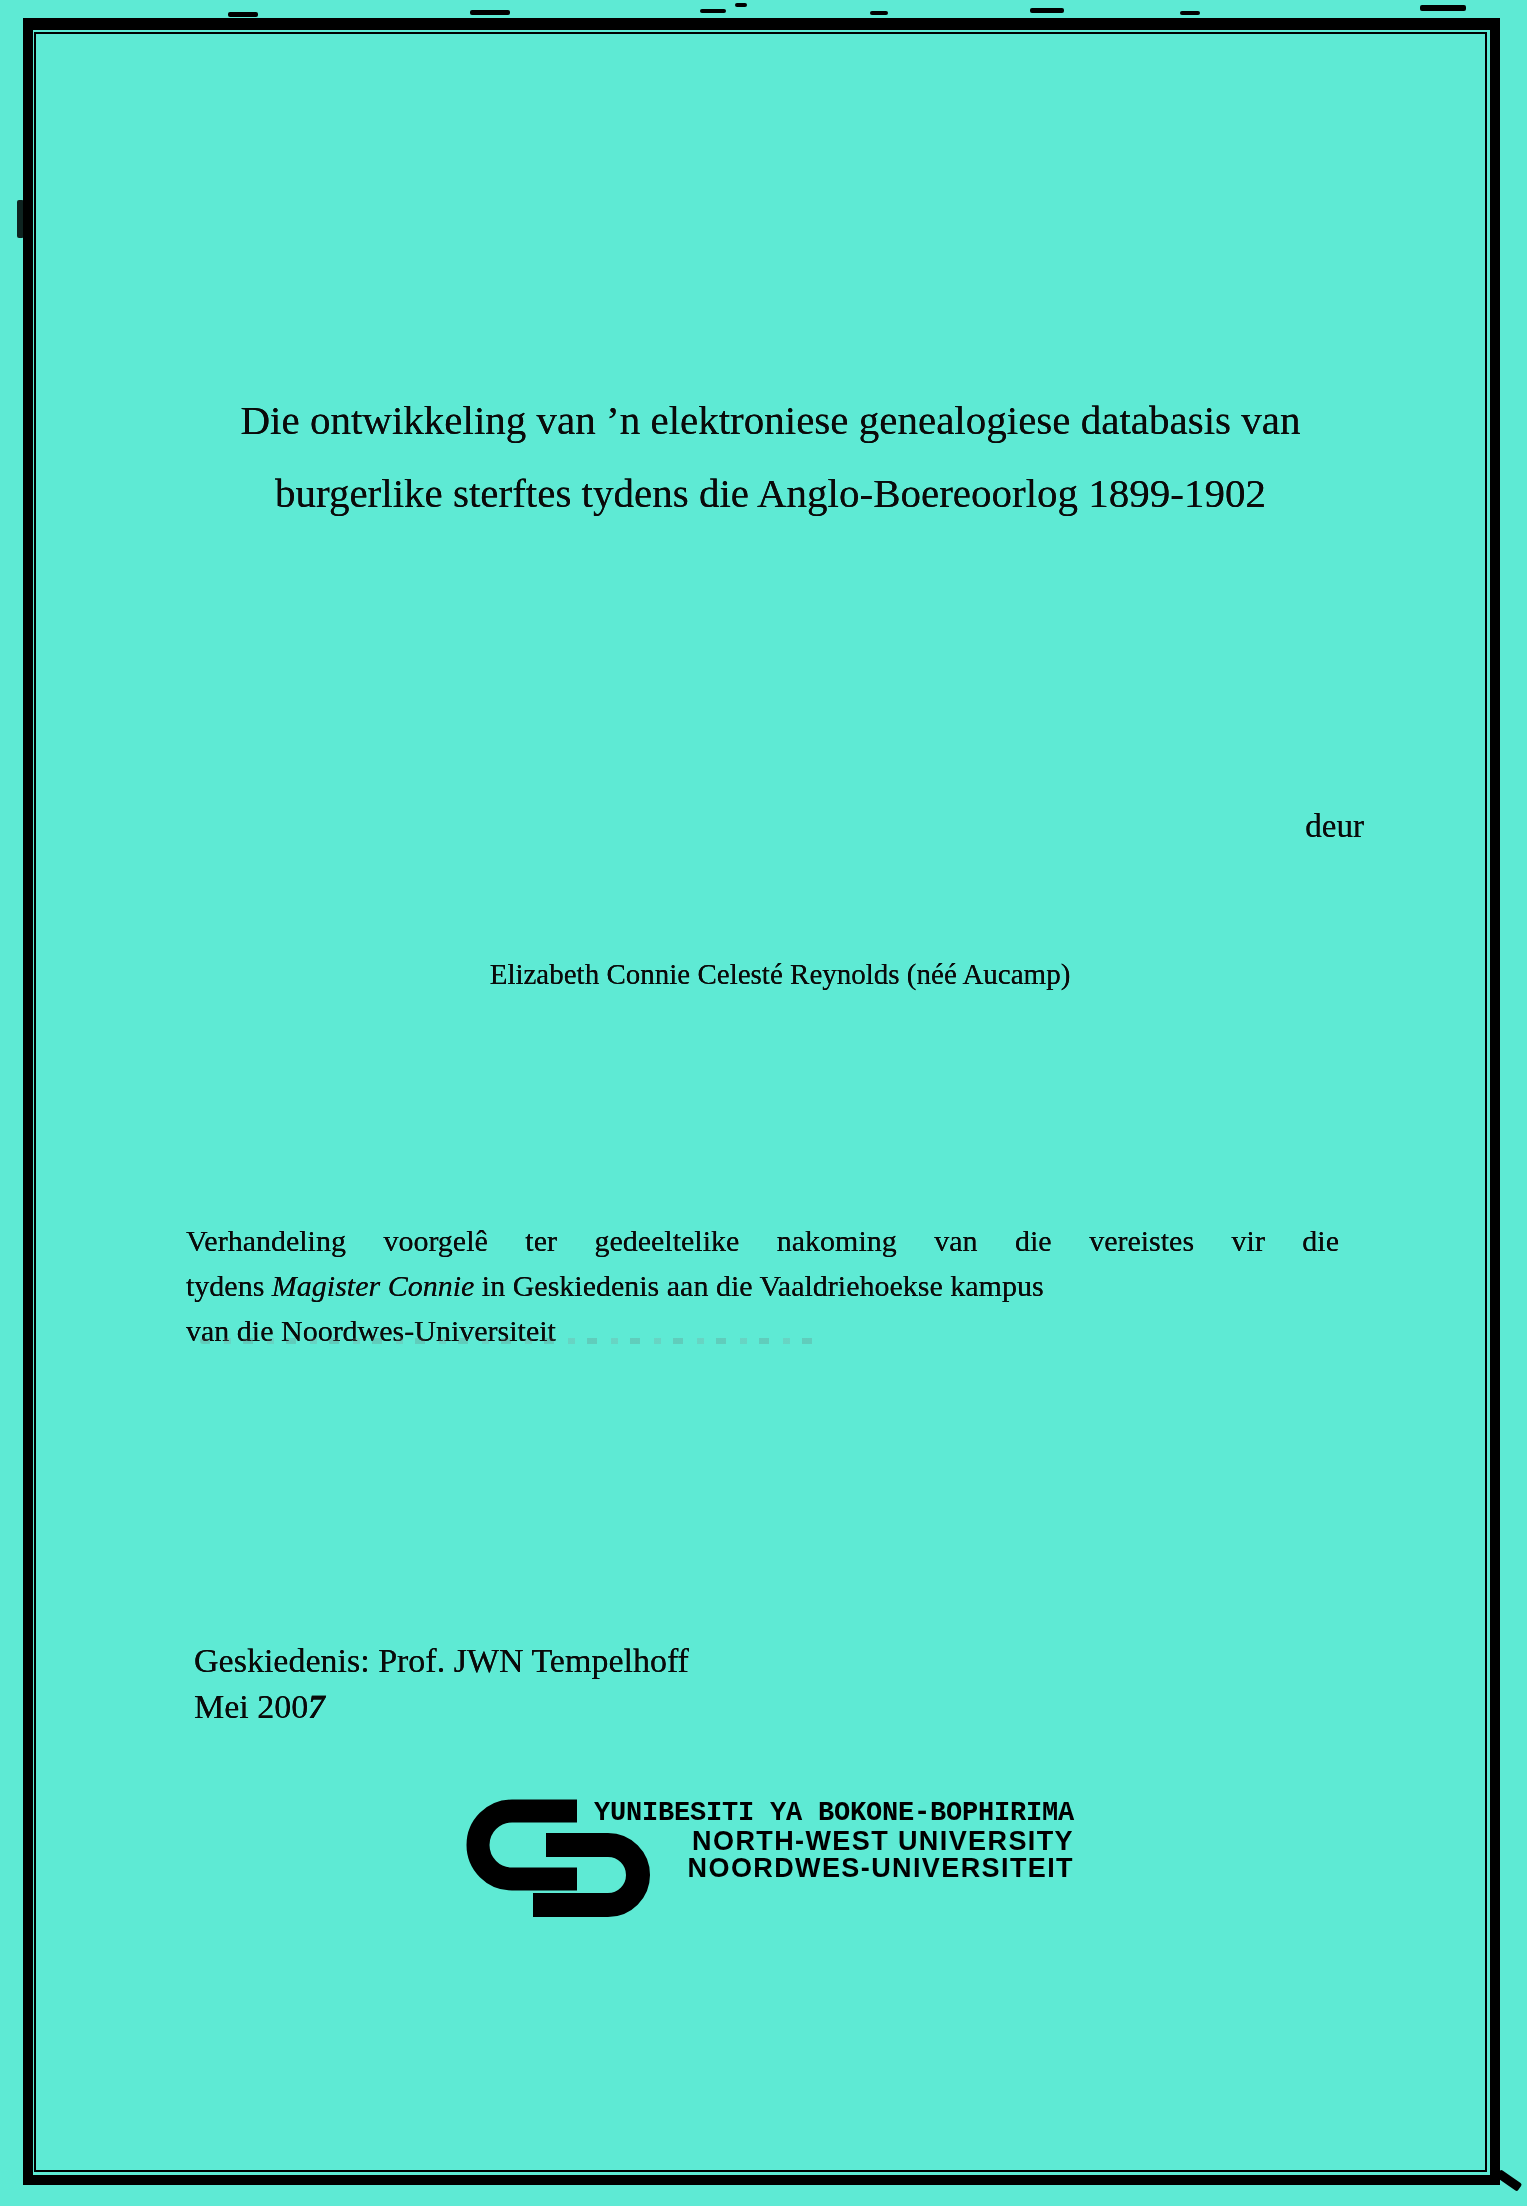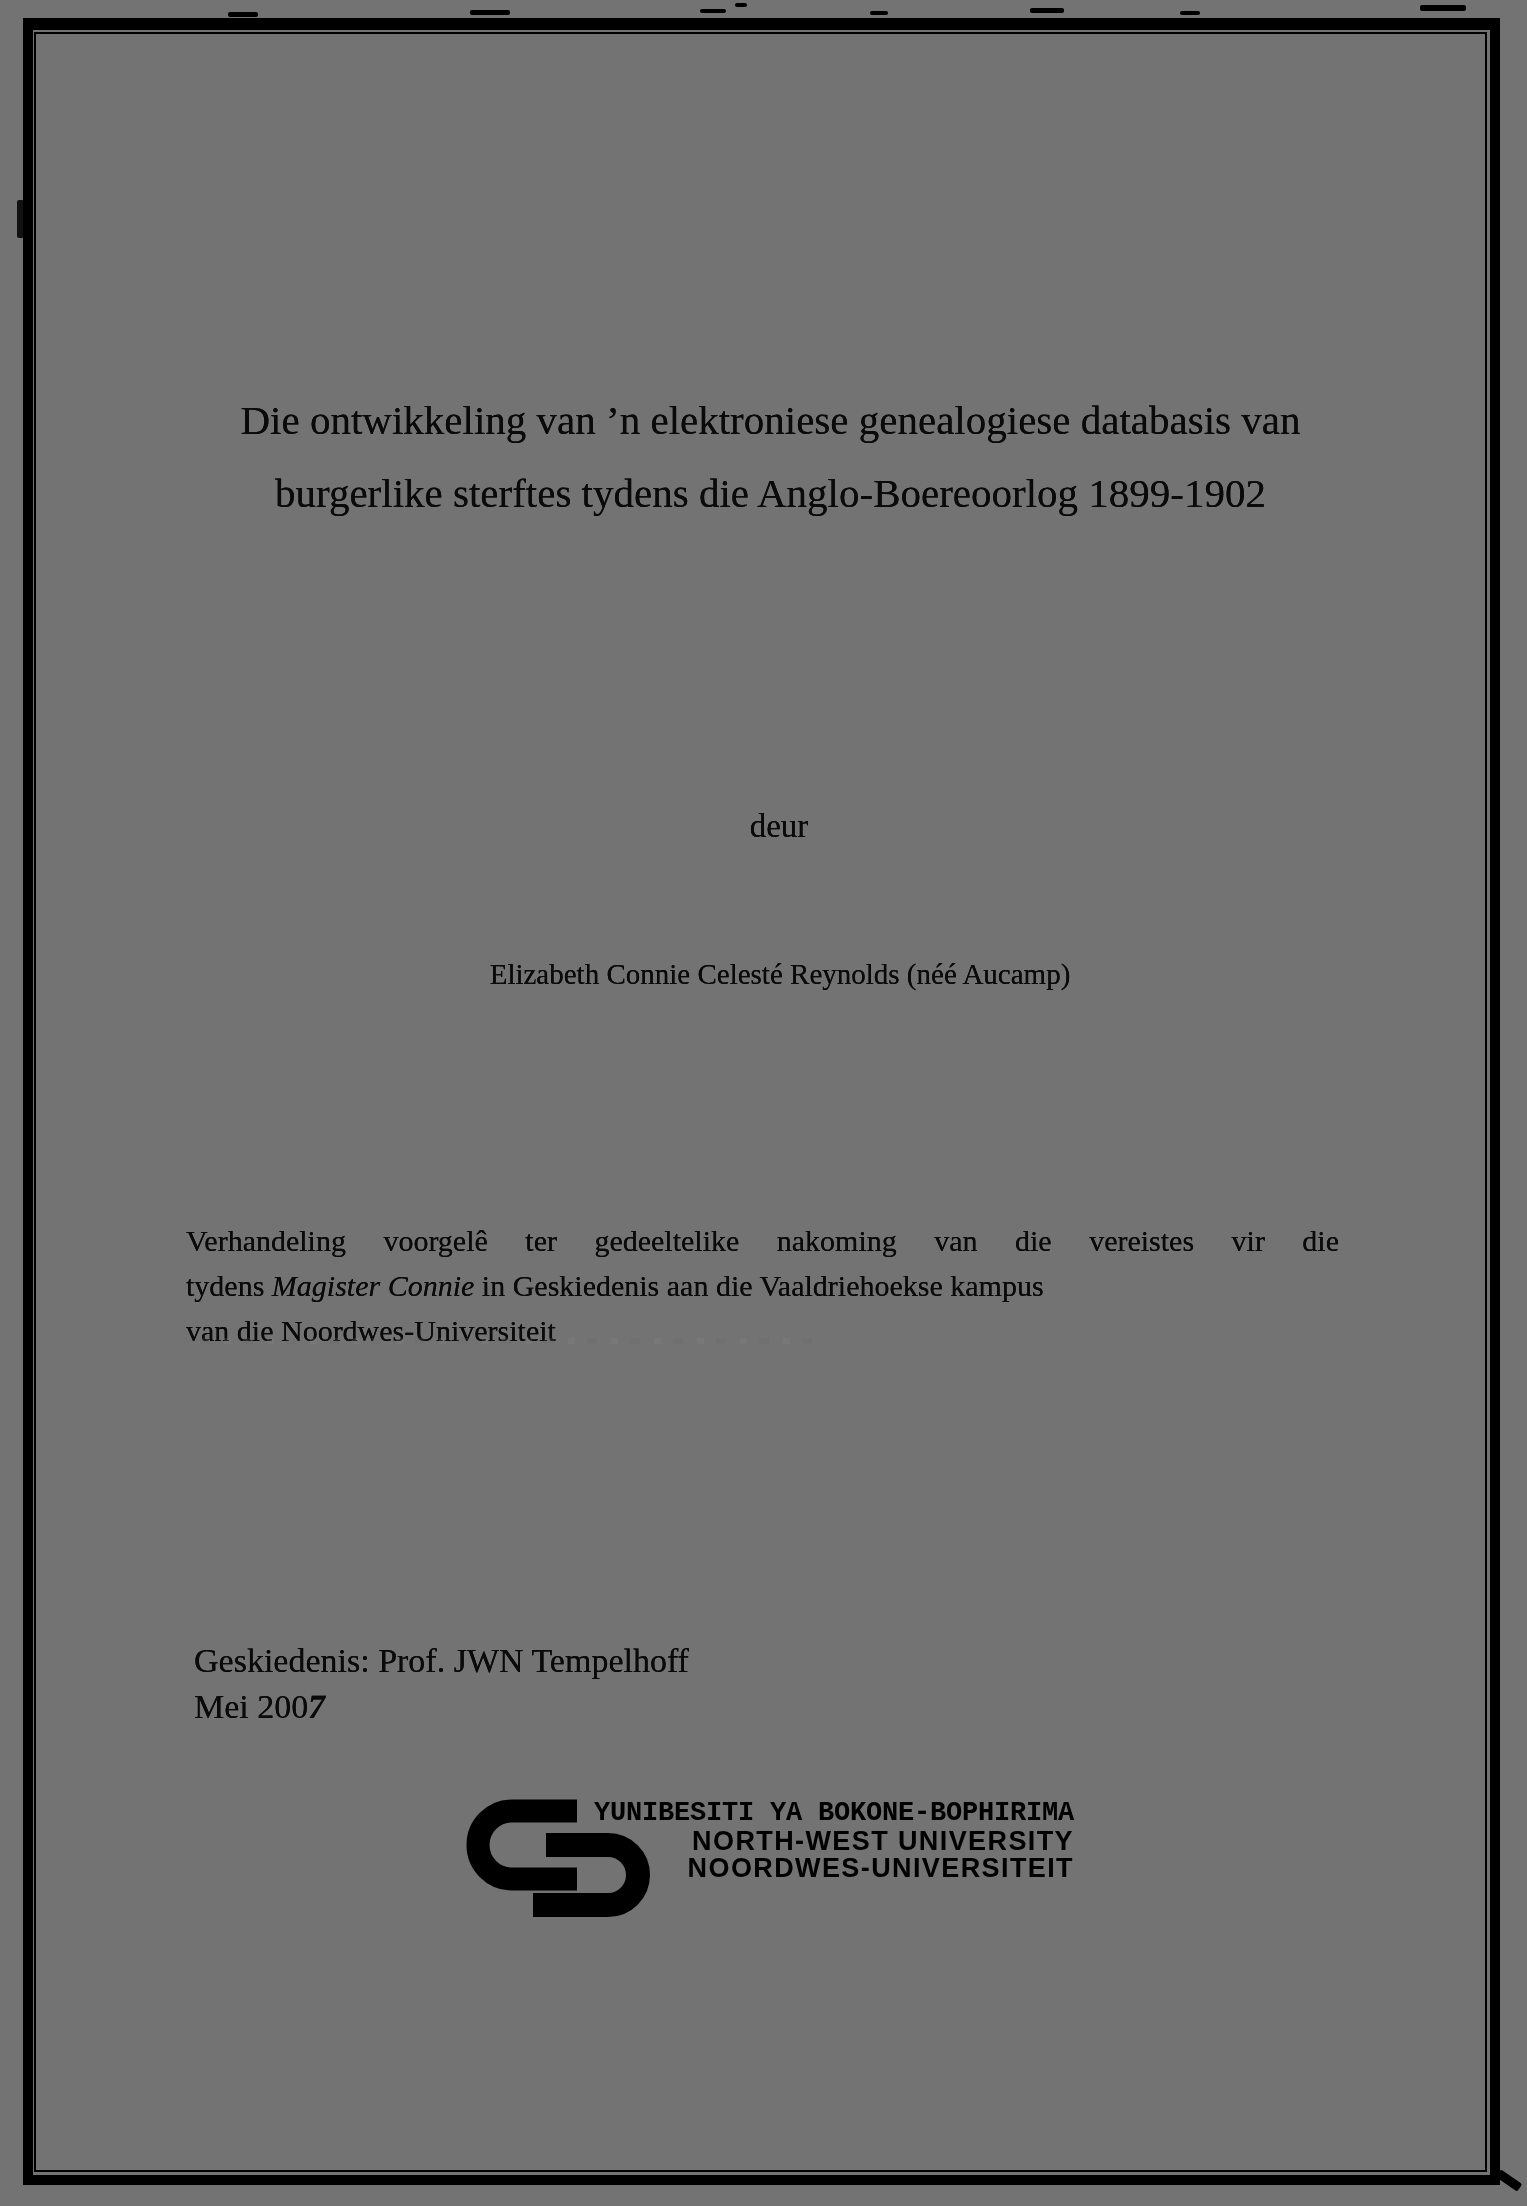--- a/index.html
+++ b/index.html
@@ -1,19 +1,19 @@
 <!DOCTYPE html>
 <html><head>
 <meta charset="utf-8">
 <style>
   html,body{margin:0;padding:0;background:#ffffff;}
   .page{
     position:relative;
     width:1527px;height:2206px;
-    background:#737373;
+    background:#5eead4;
     font-family:"Liberation Serif","DejaVu Serif",serif;
     color:#0a0a0a;
     overflow:hidden;
   }
   
   .frame-outer{
     position:absolute;left:23px;top:18px;right:27px;bottom:21px;
     border:10px solid #000;border-top-width:12px;
   }
   .frame-inner{
@@ -30,21 +30,21 @@
   
   .txt{position:absolute;}
   .thickener{text-shadow:0 0 .6px currentColor;}
   .title{
     left:194px;width:1153px;top:384px;
     font-size:41px;line-height:73px;text-align:center;
   }
   .title div{white-space:nowrap;}
   .deur{
     left:194px;width:1170px;top:806px;
-    font-size:33px;line-height:40px;text-align:center;
+    font-size:33px;line-height:40px;text-align:right;
   }
   .author{
     left:200px;width:1160px;top:952px;
     font-size:29px;line-height:44px;text-align:center;white-space:nowrap;
   }
   .statement{
     left:186px;width:1153px;top:1218px;
     font-size:30px;line-height:45px;text-align:left;
   }
   .st-line1{text-align:justify;text-align-last:justify;white-space:normal;}

